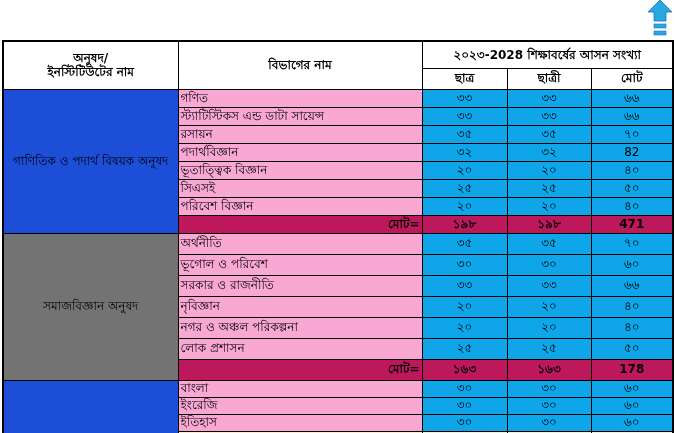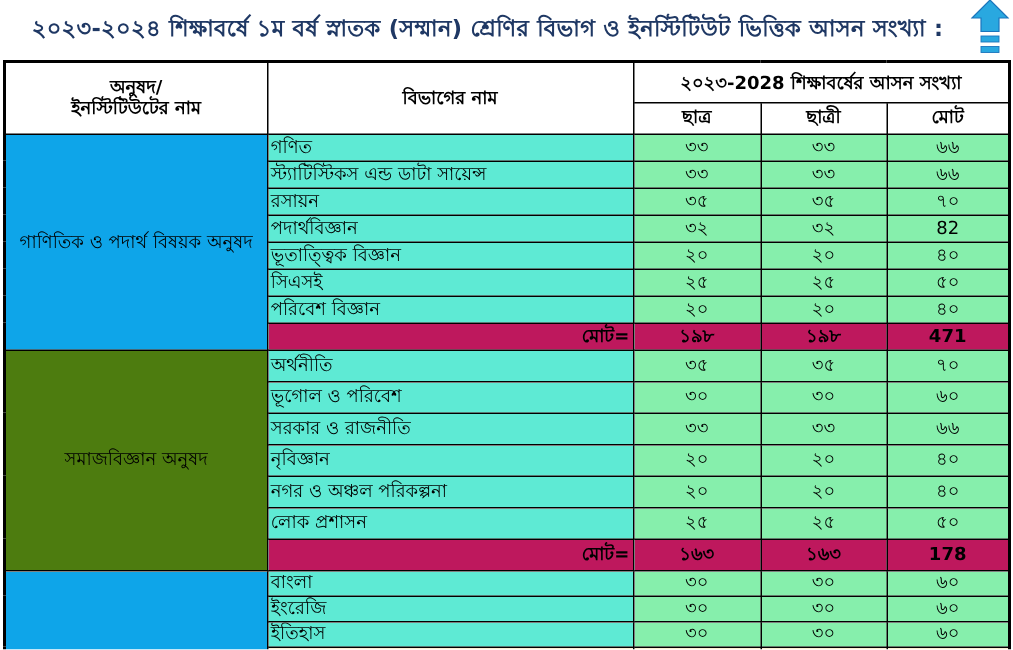--- a/index.html
+++ b/index.html
@@ -52,47 +52,46 @@
   tr.hdr-row2 { height: 21px; }
   tr.sec0 { height: 18px; }
   tr.sec1 { height: 21px; }
   tr.sec2 { height: 17px; }
   td.faculty {
     text-align: center;
     vertical-align: middle;
     font-size: 12px;
     padding: 0 6px;
   }
-  td.faculty.tan { background: #0ea5e9; }
-  td.faculty.white { background: #4d7c0f; }
+  td.faculty.tan { background: #1d4ed8; }
+  td.faculty.white { background: #737373; }
   td.dept {
     text-align: left;
     padding-left: 6px;
-    background: #5eead4;
+    background: #f9a8d4;
     vertical-align: middle;
   }
   td.num {
     text-align: center;
-    background: #86efac;
+    background: #0ea5e9;
     vertical-align: middle;
   }
   tr.total-row td { background: #be185d; font-weight: bold; }
   td.total-label {
     text-align: right;
     padding-right: 4px;
     vertical-align: middle;
   }
   tr.sliver td { background: #FBEFD2; border-bottom: none; }
 </style>
 </head>
 <body>
 
 <div class="page">
 
-  <div class="doc-title">২০২৩-২০২৪ শিক্ষাবর্ষে ১ম বর্ষ স্নাতক (সম্মান) শ্রেণির বিভাগ ও ইনস্টিটিউট ভিত্তিক আসন সংখ্যা :</div>
 
   <svg class="top-icon" viewBox="0 0 26 37">
     <polygon points="13,0 25,12 19,12 19,21 7,21 7,12 1,12" fill="#29A8E0" stroke="#1B75BC" stroke-width="0.8"></polygon>
     <rect x="7" y="24" width="12" height="4" fill="#29A8E0" stroke="#1B75BC" stroke-width="0.6"></rect>
     <rect x="7" y="31" width="12" height="4" fill="#29A8E0" stroke="#1B75BC" stroke-width="0.6"></rect>
   </svg>
 
   <table class="seats">
     <colgroup>
       <col style="width:175px">

